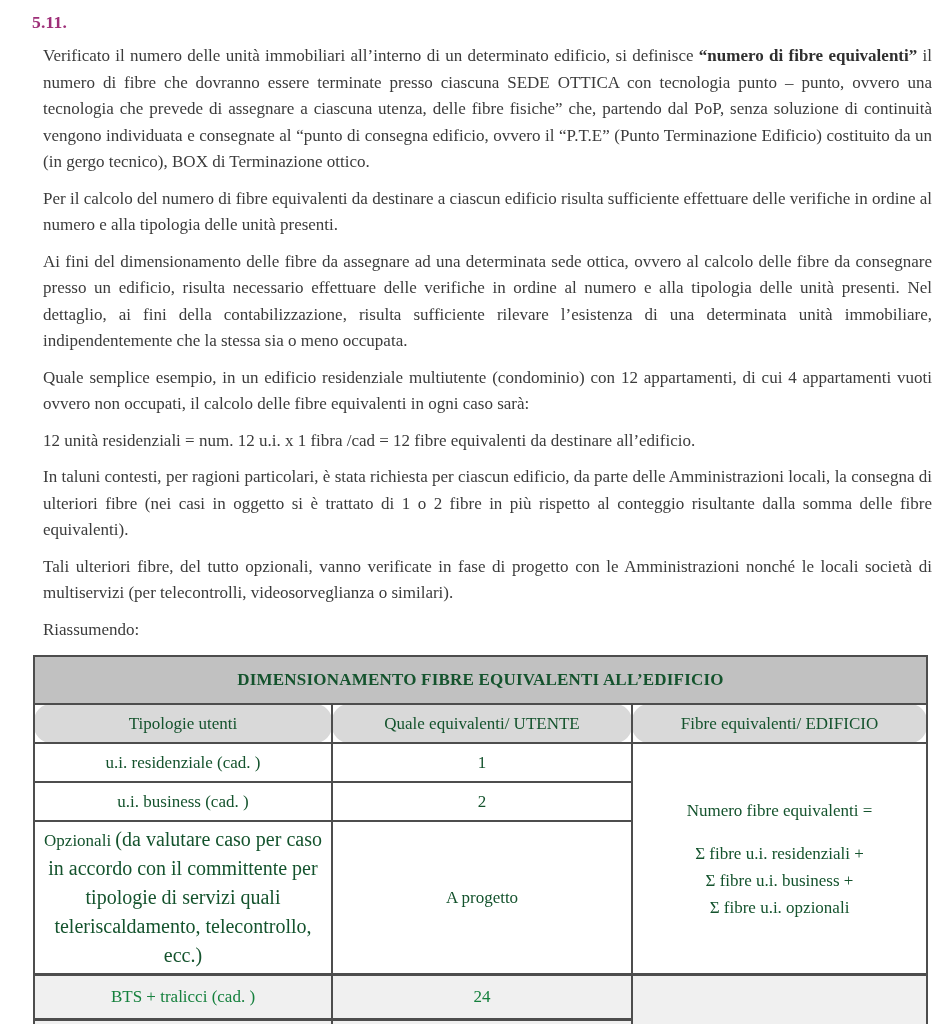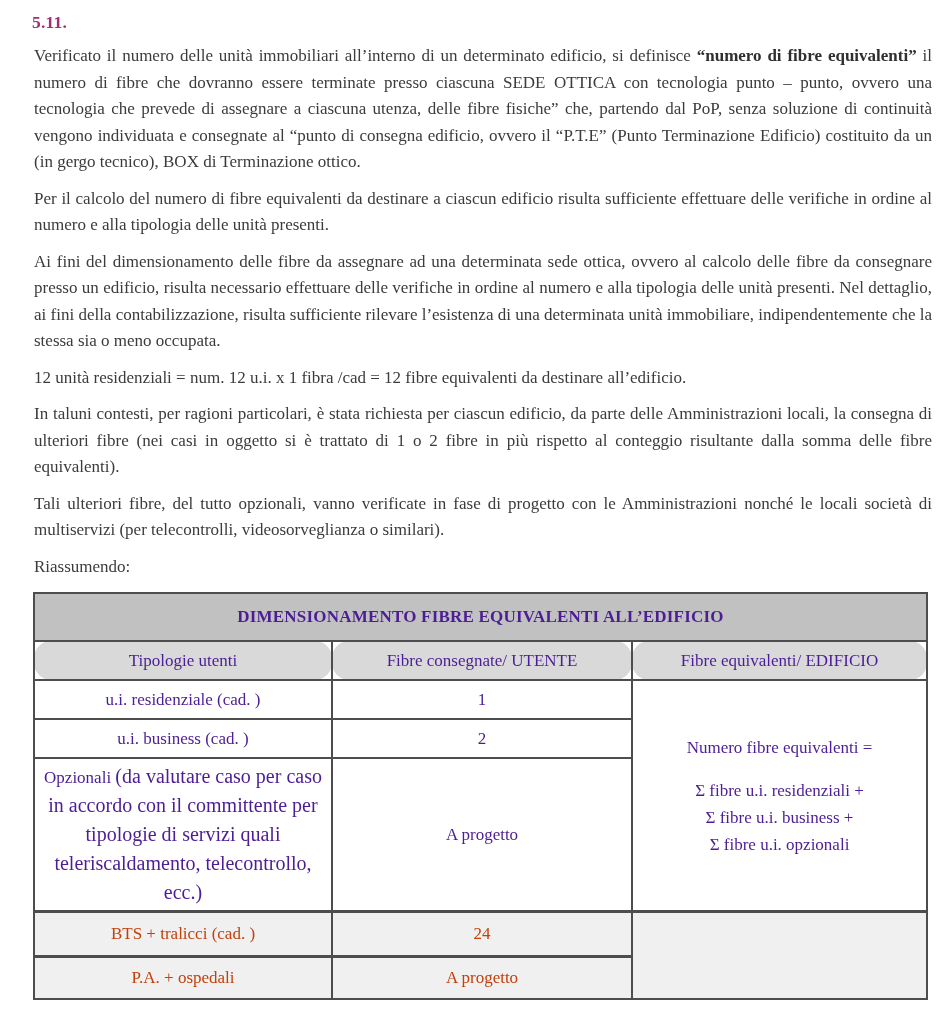--- a/index.html
+++ b/index.html
@@ -6,64 +6,65 @@
   body{
     width:951px;height:1024px;overflow:hidden;background:#ffffff;
     font-family:"Liberation Sans", sans-serif;color:#3b3b3b;
   }
   .page{padding:12px 19px 0 32px;font-family:Liberation Serif, serif;}
   .sec-heading{
     display:flex;margin:0 0 10px 0;font-size:17.5px;font-weight:bold;
     color:#9e2f78;letter-spacing:.2px;
   }
   .sec-num{flex:0 0 53px;}
-  p{font-size:17px;line-height:26.5px;text-align:justify;margin:0 0 10px 2px;}
+  p{font-size:17px;line-height:26.5px;text-align:justify;margin:0 0 10px 11px;}
   p.single{text-align:left;}
   strong{color:#2f2f2f;}
   table.fibre{
     border-collapse:collapse;table-layout:fixed;
     width:893px;margin:12px 0 0 1px;
   }
   table.fibre td{
     border:2px solid #4d4d4d;text-align:center;vertical-align:middle;
-    font-size:17px;padding:3px 8px;color:#4c1d95;
+    font-size:17px;padding:3px 8px;color:#14532d;
   }
   td.t-title{
     background:#c1c1c1;color:#a4347e;font-weight:bold;
     height:40px;font-size:17.5px;letter-spacing:.2px;
   }
   tr.t-head td{background:#d9d9d9;height:31px;border-radius:17px;}
   tr.r-plain td{background:#ffffff;height:31px;}
   td.opz{line-height:1.45;padding:6px 10px;}
   .opz-main{font-size:17px;}
   .opz-note{font-size:20px;}
   td.formula-cell{background:#d9d9d9;line-height:27px;}
   .formula-head{margin-bottom:16px;}
   tr.r-hl td{
-    background:#f0f0f0;color:#c2410c;border-top-width:3px;
+    background:#f0f0f0;color:#15803d;border-top-width:3px;
   }
   tr.r-bts td{height:36px;}
   tr.r-pa td{height:34px;}
   td.empty-cell{background:#ffffff;}
 </style>
 </head>
 <body>
 
 <div class="page">
 
   <h1 class="sec-heading">
     <span class="sec-num">5.11.</span>
   </h1>
 
   <p><span>Verificato il numero delle unità immobiliari all’interno di un determinato edificio, si definisce </span><strong>“numero di fibre equivalenti”</strong><span> il numero di fibre che dovranno essere terminate presso ciascuna SEDE OTTICA con tecnologia punto – punto, ovvero  una tecnologia che prevede di assegnare a ciascuna utenza, delle fibre fisiche” che, partendo dal PoP, senza soluzione di continuità vengono individuata e consegnate al “punto di consegna edificio, ovvero il “P.T.E” (Punto Terminazione Edificio) costituito da un (in gergo tecnico), BOX di Terminazione ottico.</span></p>
 
   <p>Per il calcolo del numero di fibre equivalenti da destinare a ciascun edificio risulta sufficiente effettuare delle verifiche in ordine al numero e alla tipologia delle unità presenti.</p>
 
   <p>Ai fini del dimensionamento delle fibre da assegnare ad una determinata sede ottica, ovvero al calcolo delle fibre da consegnare presso un edificio, risulta necessario effettuare delle verifiche in ordine al numero e alla tipologia delle unità presenti. Nel dettaglio, ai fini della contabilizzazione, risulta sufficiente rilevare l’esistenza di una determinata unità immobiliare, indipendentemente che la stessa sia o meno occupata.</p>
 
+  <p>Quale semplice esempio, in un edificio residenziale multiutente (condominio) con 12 appartamenti, di cui 4 appartamenti vuoti ovvero non occupati, il calcolo delle fibre equivalenti in ogni caso sarà:</p>
 
   <p class="single">12 unità residenziali = num. 12 u.i. x 1 fibra /cad = 12 fibre equivalenti da destinare all’edificio.</p>
 
   <p>In taluni contesti, per ragioni particolari, è stata richiesta per ciascun edificio, da parte delle Amministrazioni locali, la consegna di ulteriori fibre (nei casi in oggetto si è trattato di 1 o 2 fibre in più rispetto al conteggio risultante dalla somma delle fibre equivalenti).</p>
 
   <p>Tali ulteriori fibre, del tutto opzionali, vanno verificate in fase di progetto con le Amministrazioni nonché le locali società di multiservizi (per telecontrolli, videosorveglianza o similari).</p>
 
   <p class="single">Riassumendo:</p>
 
   <table class="fibre">
@@ -71,21 +72,21 @@
       <col style="width:298px">
       <col style="width:300px">
       <col style="width:295px">
     </colgroup>
     <tbody>
         <tr>
       <td class="t-title" colspan="3">DIMENSIONAMENTO FIBRE EQUIVALENTI ALL’EDIFICIO</td>
     </tr>
     <tr class="t-head">
       <td>Tipologie utenti</td>
-      <td>Fibre consegnate/ UTENTE</td>
+      <td>Quale equivalenti/ UTENTE</td>
       <td>Fibre equivalenti/ EDIFICIO</td>
     </tr>
     <tr class="r-plain">
       <td>u.i. residenziale (cad. )</td>
       <td>1</td>
       <td class="formula-cell" rowspan="3">
         <div class="formula-head">Numero fibre equivalenti =</div>
         <div>Σ fibre u.i. residenziali +</div>
         <div>Σ fibre u.i. business +</div>
         <div>Σ fibre u.i. opzionali</div>

